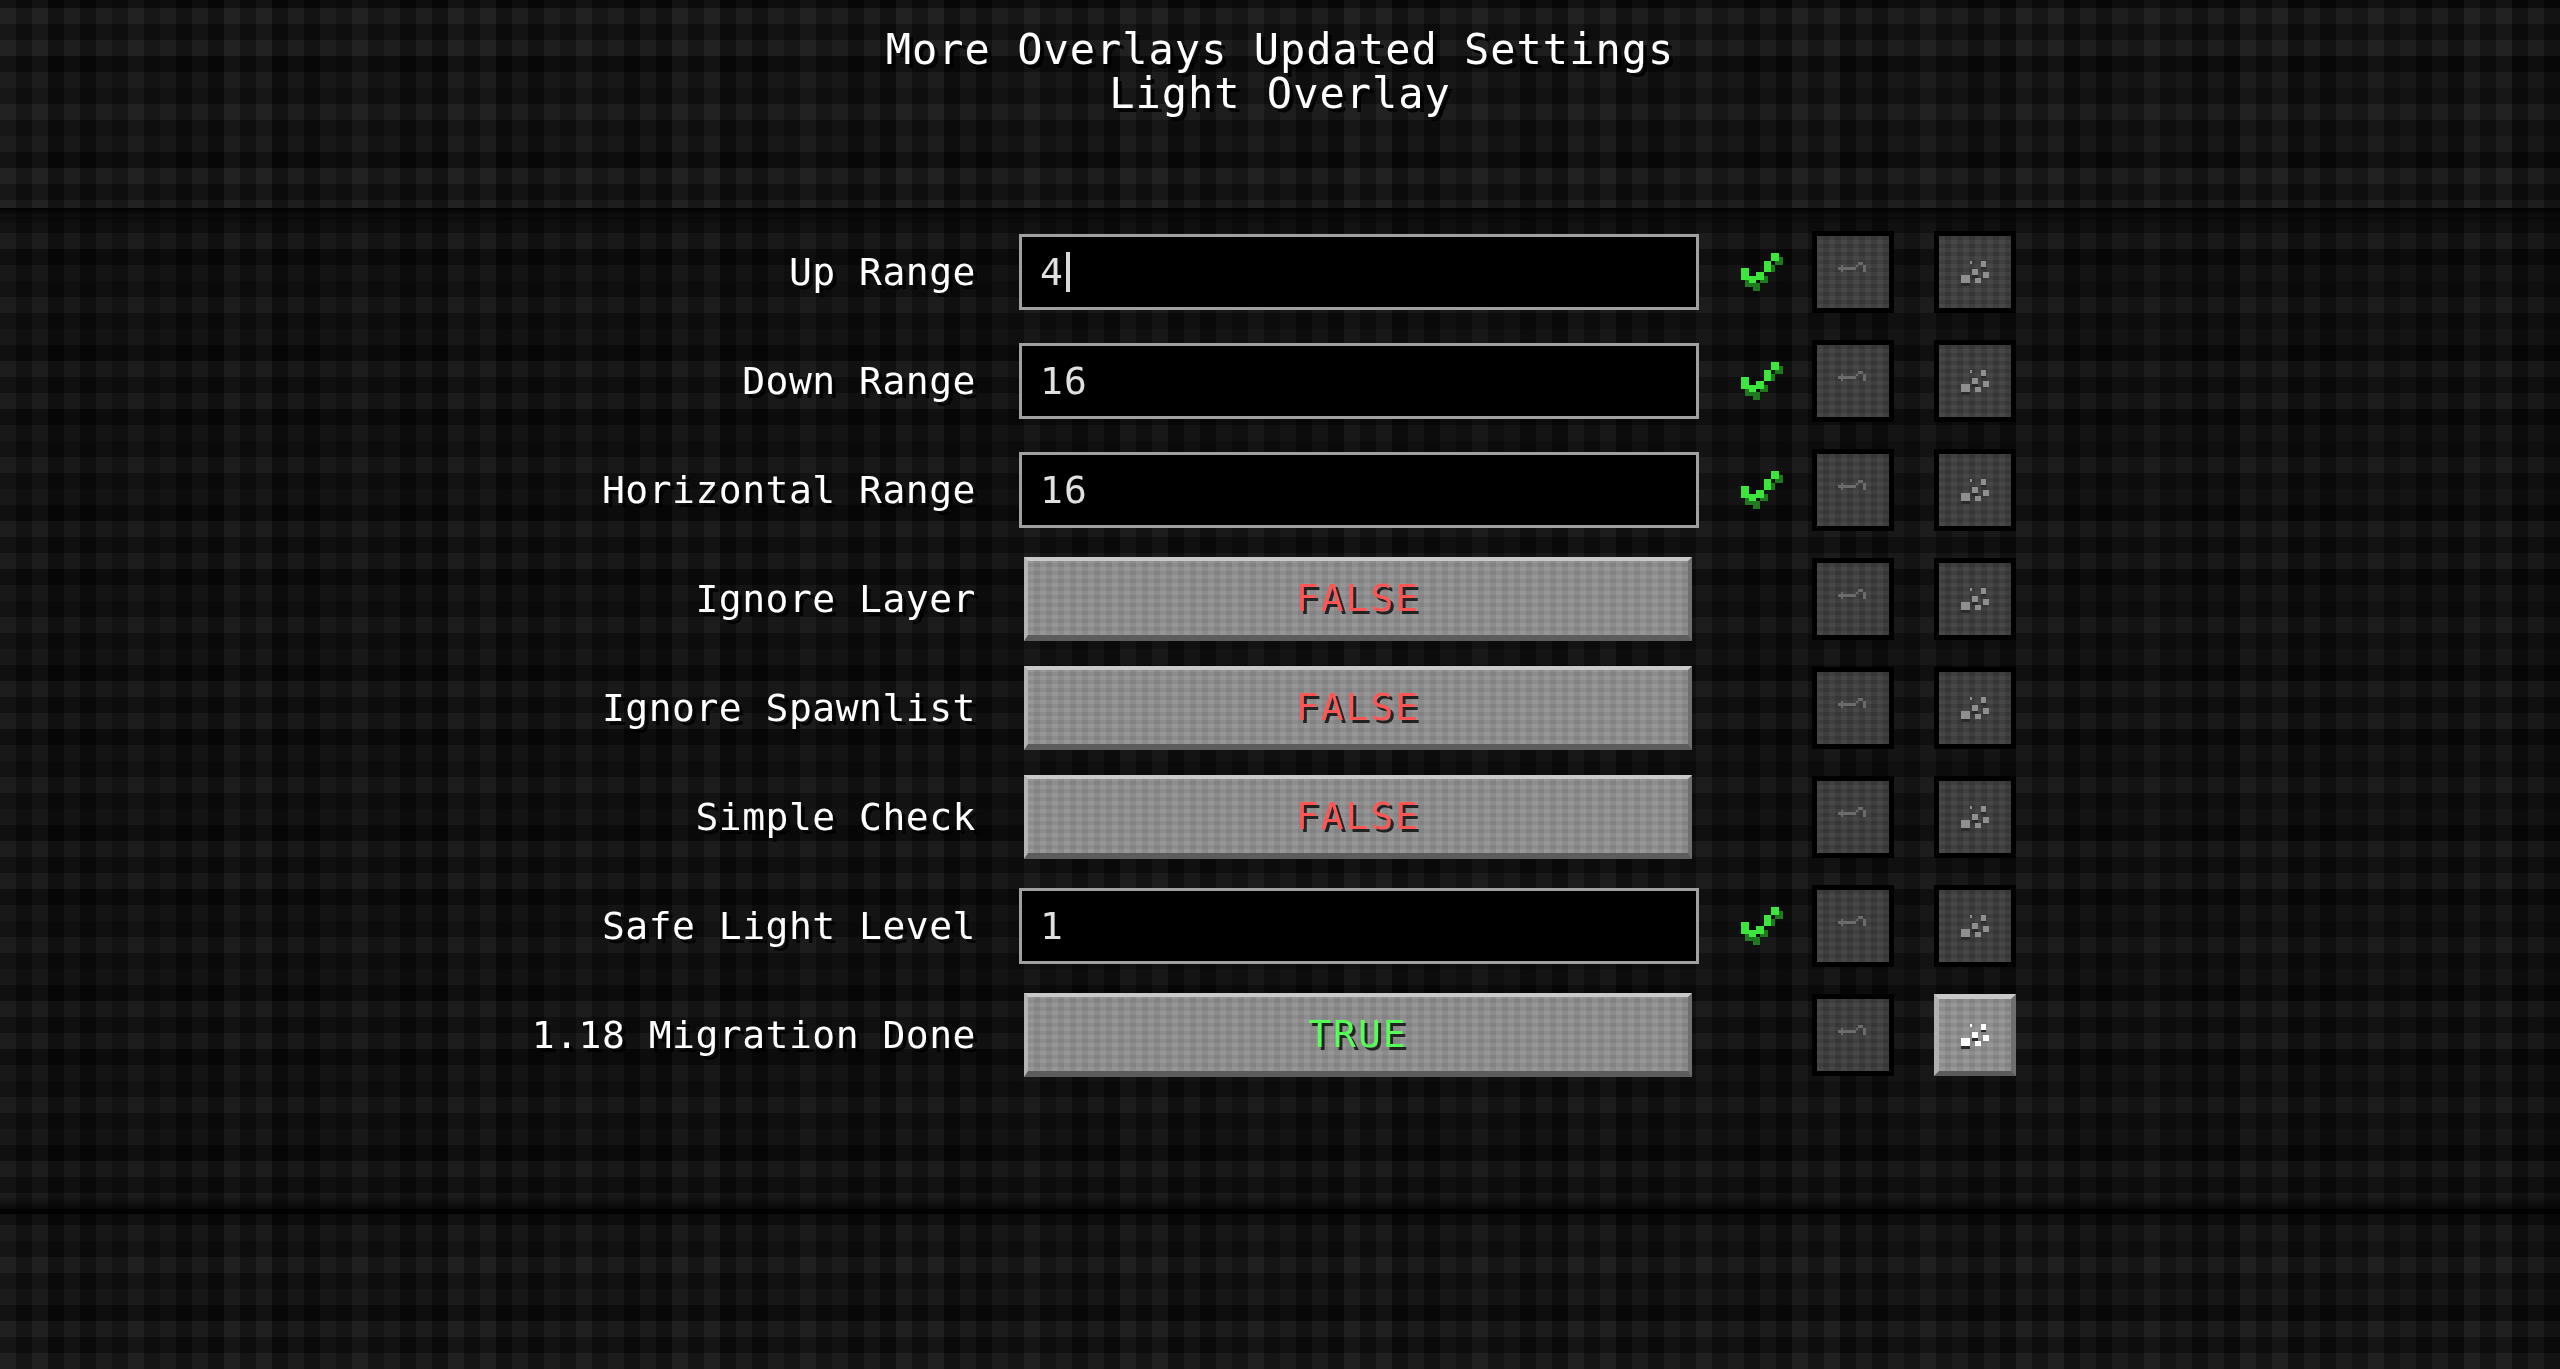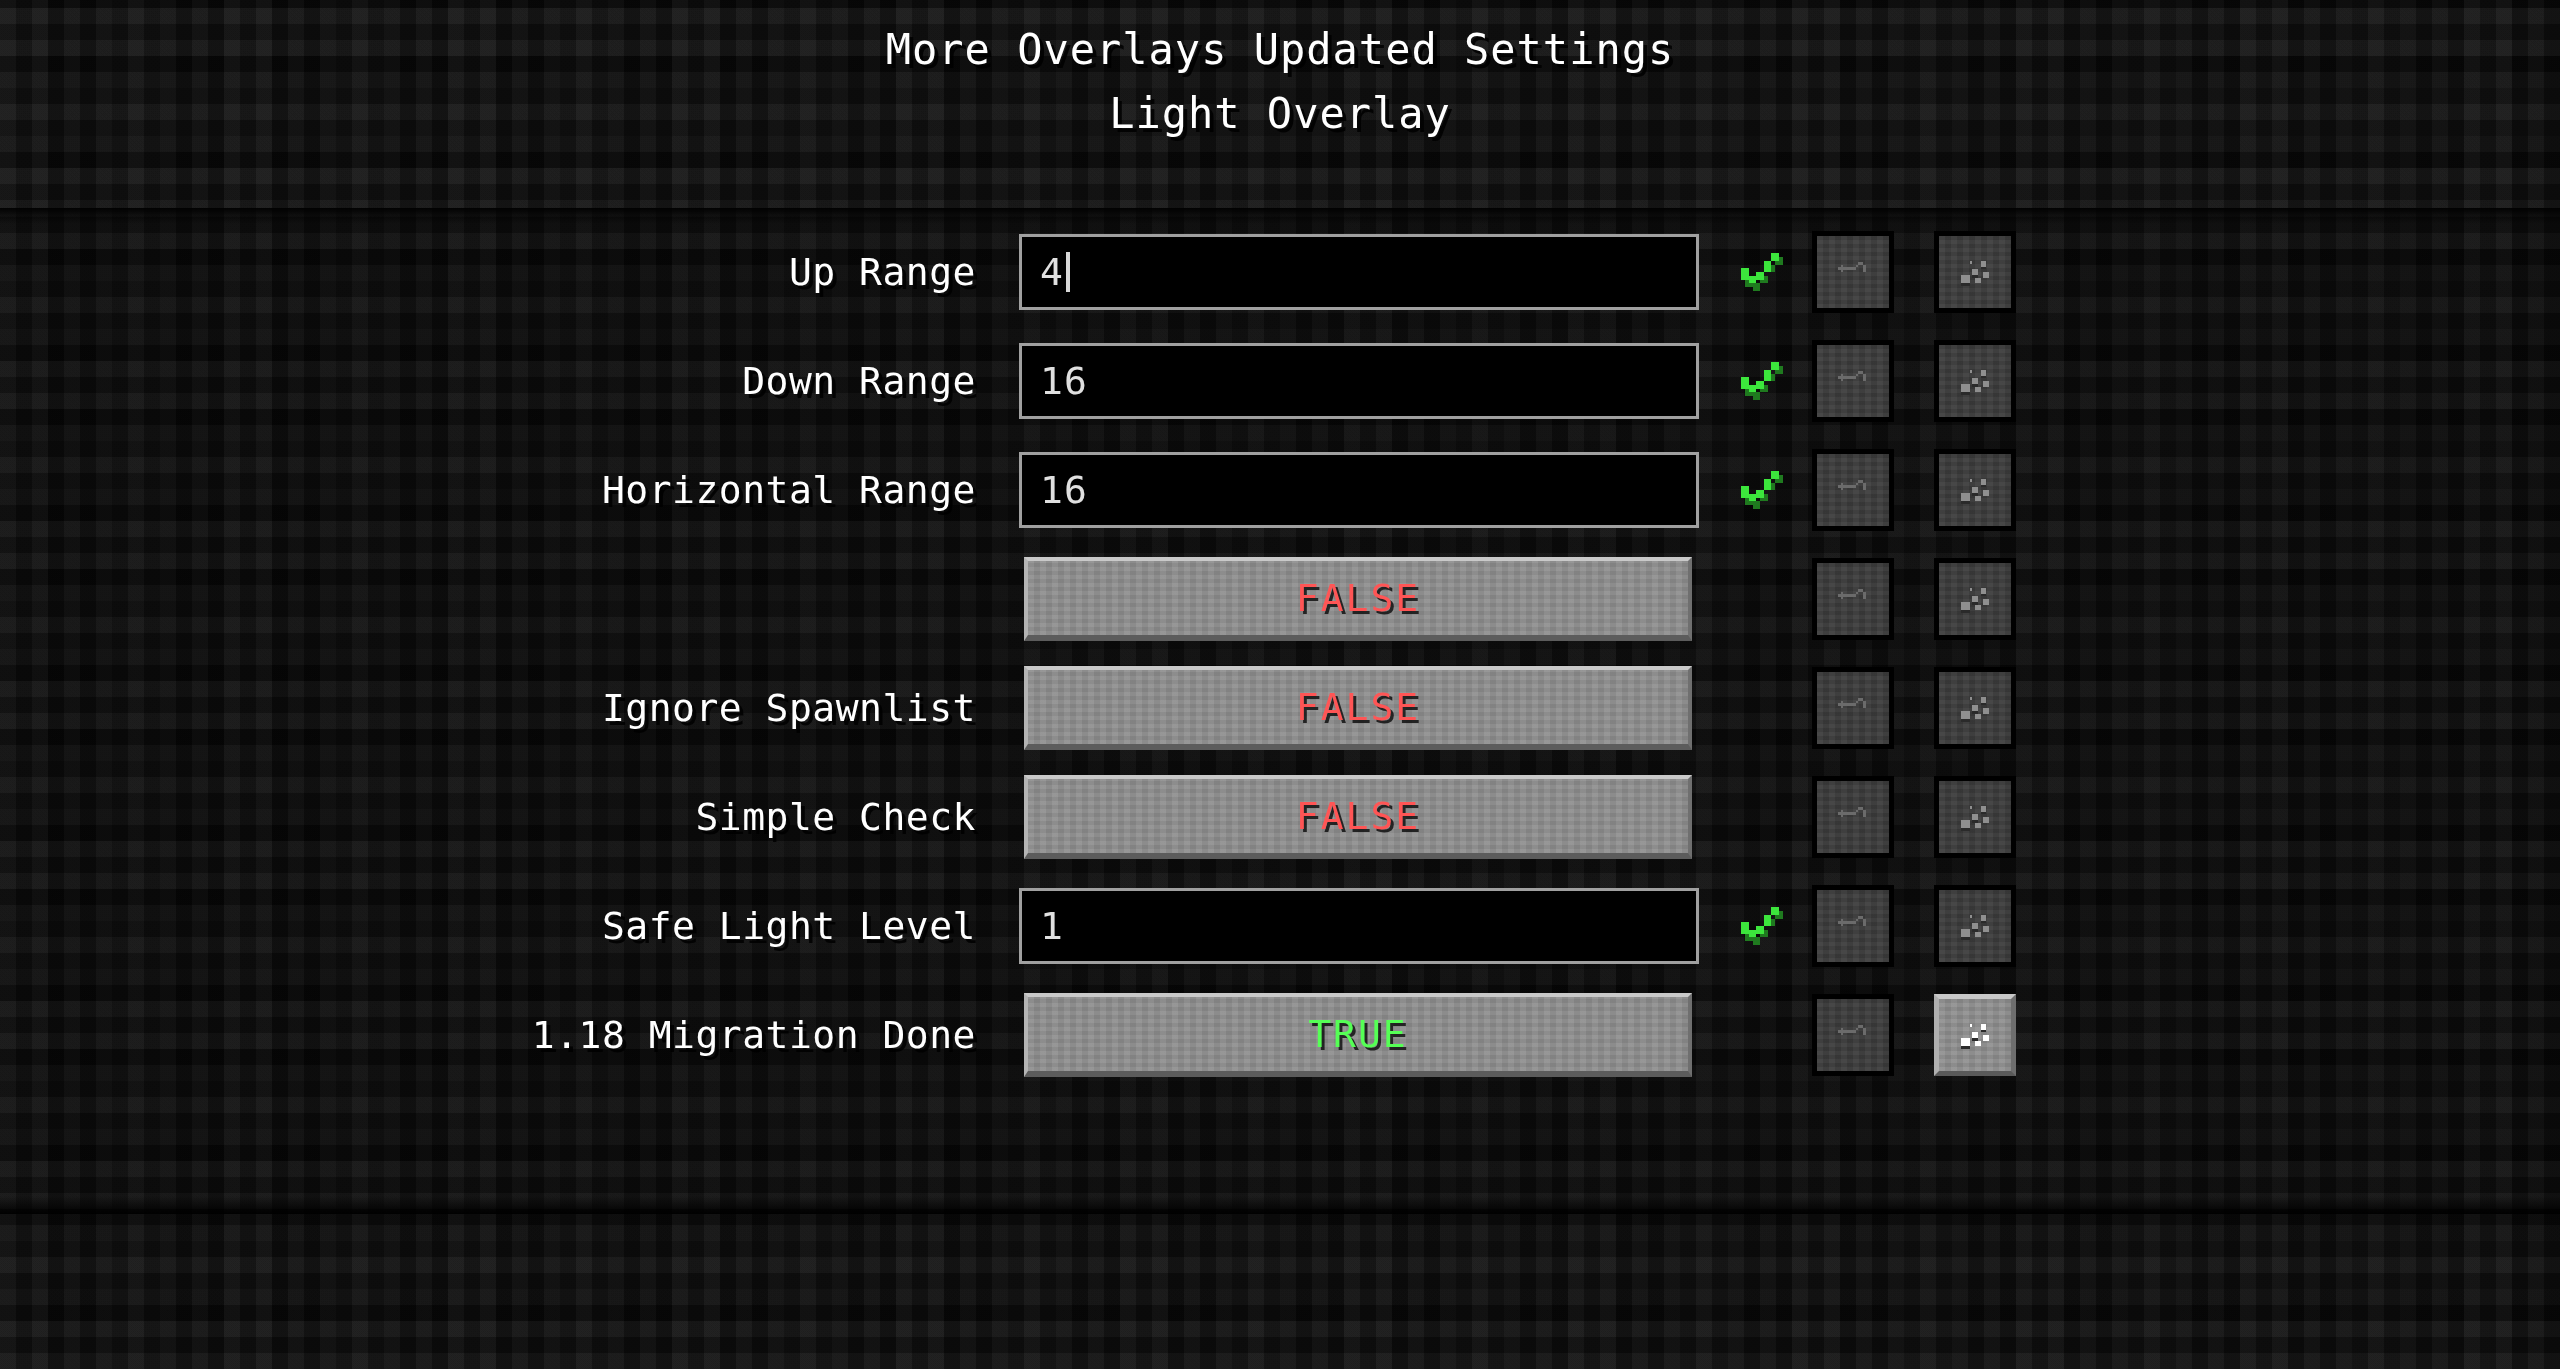--- a/index.html
+++ b/index.html
@@ -46,21 +46,21 @@
     padding-top:28px;
   }
   .title-main {
     font-size:42px; color:#ffffff; letter-spacing:1px;
     text-shadow:4px 4px 0 rgba(0,0,0,0.85);
     line-height:1.05;
   }
   .title-sub {
     font-size:42px; color:#ffffff; letter-spacing:1px;
     text-shadow:4px 4px 0 rgba(0,0,0,0.85);
-    margin-top:20px; line-height:1.05;
+    line-height:1.05;
   }
   .sep-top {
     position:absolute; left:0; top:208px; width:2560px; height:16px;
     background:linear-gradient(to bottom, rgba(0,0,0,0.95), rgba(0,0,0,0.0));
     z-index:6;
   }
   .sep-bottom {
     position:absolute; left:0; top:1196px; width:2560px; height:18px;
     background:linear-gradient(to top, rgba(0,0,0,0.95), rgba(0,0,0,0.0));
     z-index:6;
@@ -395,20 +395,21 @@
               <g fill="#2a2a2a">
                 <rect x="3" y="12" width="3" height="1"></rect>
                 <rect x="7" y="9" width="2" height="1"></rect>
                 <rect x="10" y="6" width="2" height="1"></rect>
               </g>
             </svg>
           </span>
         </div>
       </div>
       <div class="row" style="top: 335px;">
+        <div class="row-label">Ignore Layer</div>
         <div class="toggle">
           <span class="toggle-label v-false">FALSE</span>
         </div>
         <div class="iconbtn col-undo disabled">
           <span>
             <svg width="40" height="40" viewBox="0 0 16 16" shape-rendering="crispEdges">
               <g fill="#6b6b6b">
                 <rect x="3" y="5" width="1" height="1"></rect>
                 <rect x="2" y="6" width="1" height="1"></rect>
                 <rect x="3" y="7" width="1" height="1"></rect>

